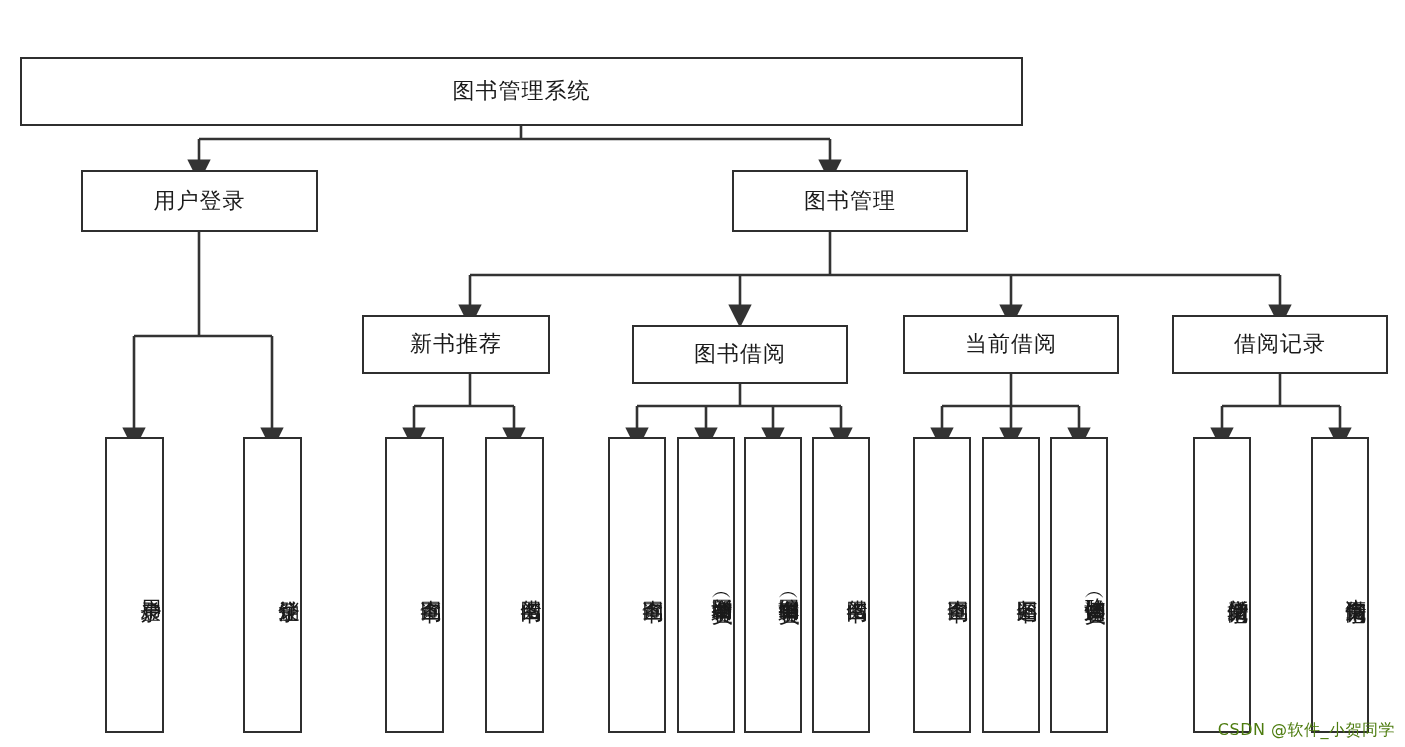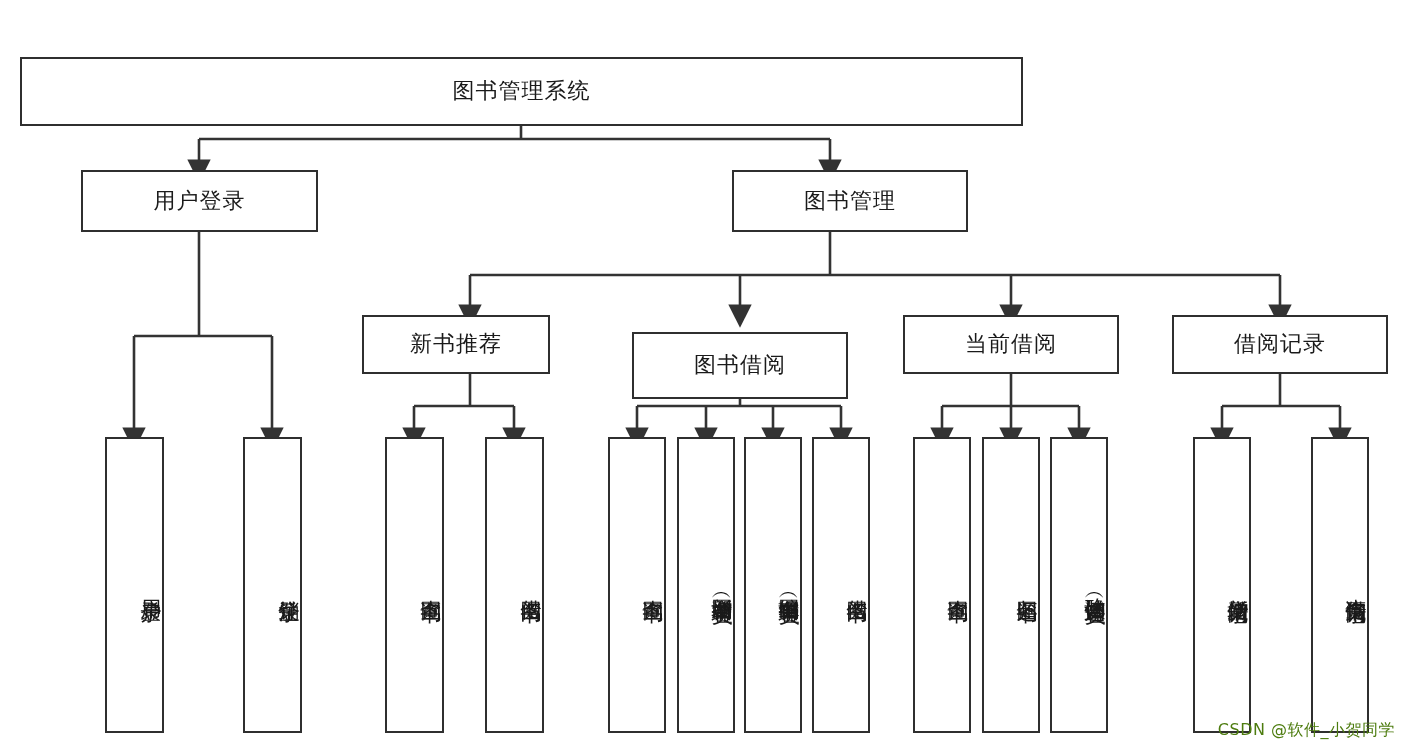--- a/index.html
+++ b/index.html
@@ -131,21 +131,21 @@
   <div class="node horiz" style="left:81px; top:170px; width:237px; height:62px;">
     <span class="label">用户登录</span>
   </div>
   <div class="node horiz" style="left:732px; top:170px; width:236px; height:62px;">
     <span class="label">图书管理</span>
   </div>
 
   <div class="node horiz" style="left:362px; top:315px; width:188px; height:59px;">
     <span class="label">新书推荐</span>
   </div>
-  <div class="node horiz" style="left:632px; top:332px; width:216px; height:67px;">
+  <div class="node horiz" style="left:632px; top:325px; width:216px; height:59px;">
     <span class="label">图书借阅</span>
   </div>
   <div class="node horiz" style="left:903px; top:315px; width:216px; height:59px;">
     <span class="label">当前借阅</span>
   </div>
   <div class="node horiz" style="left:1172px; top:315px; width:216px; height:59px;">
     <span class="label">借阅记录</span>
   </div>
 
   <div class="node vert" style="left:105px; top:437px; width:59px; height:296px;">

